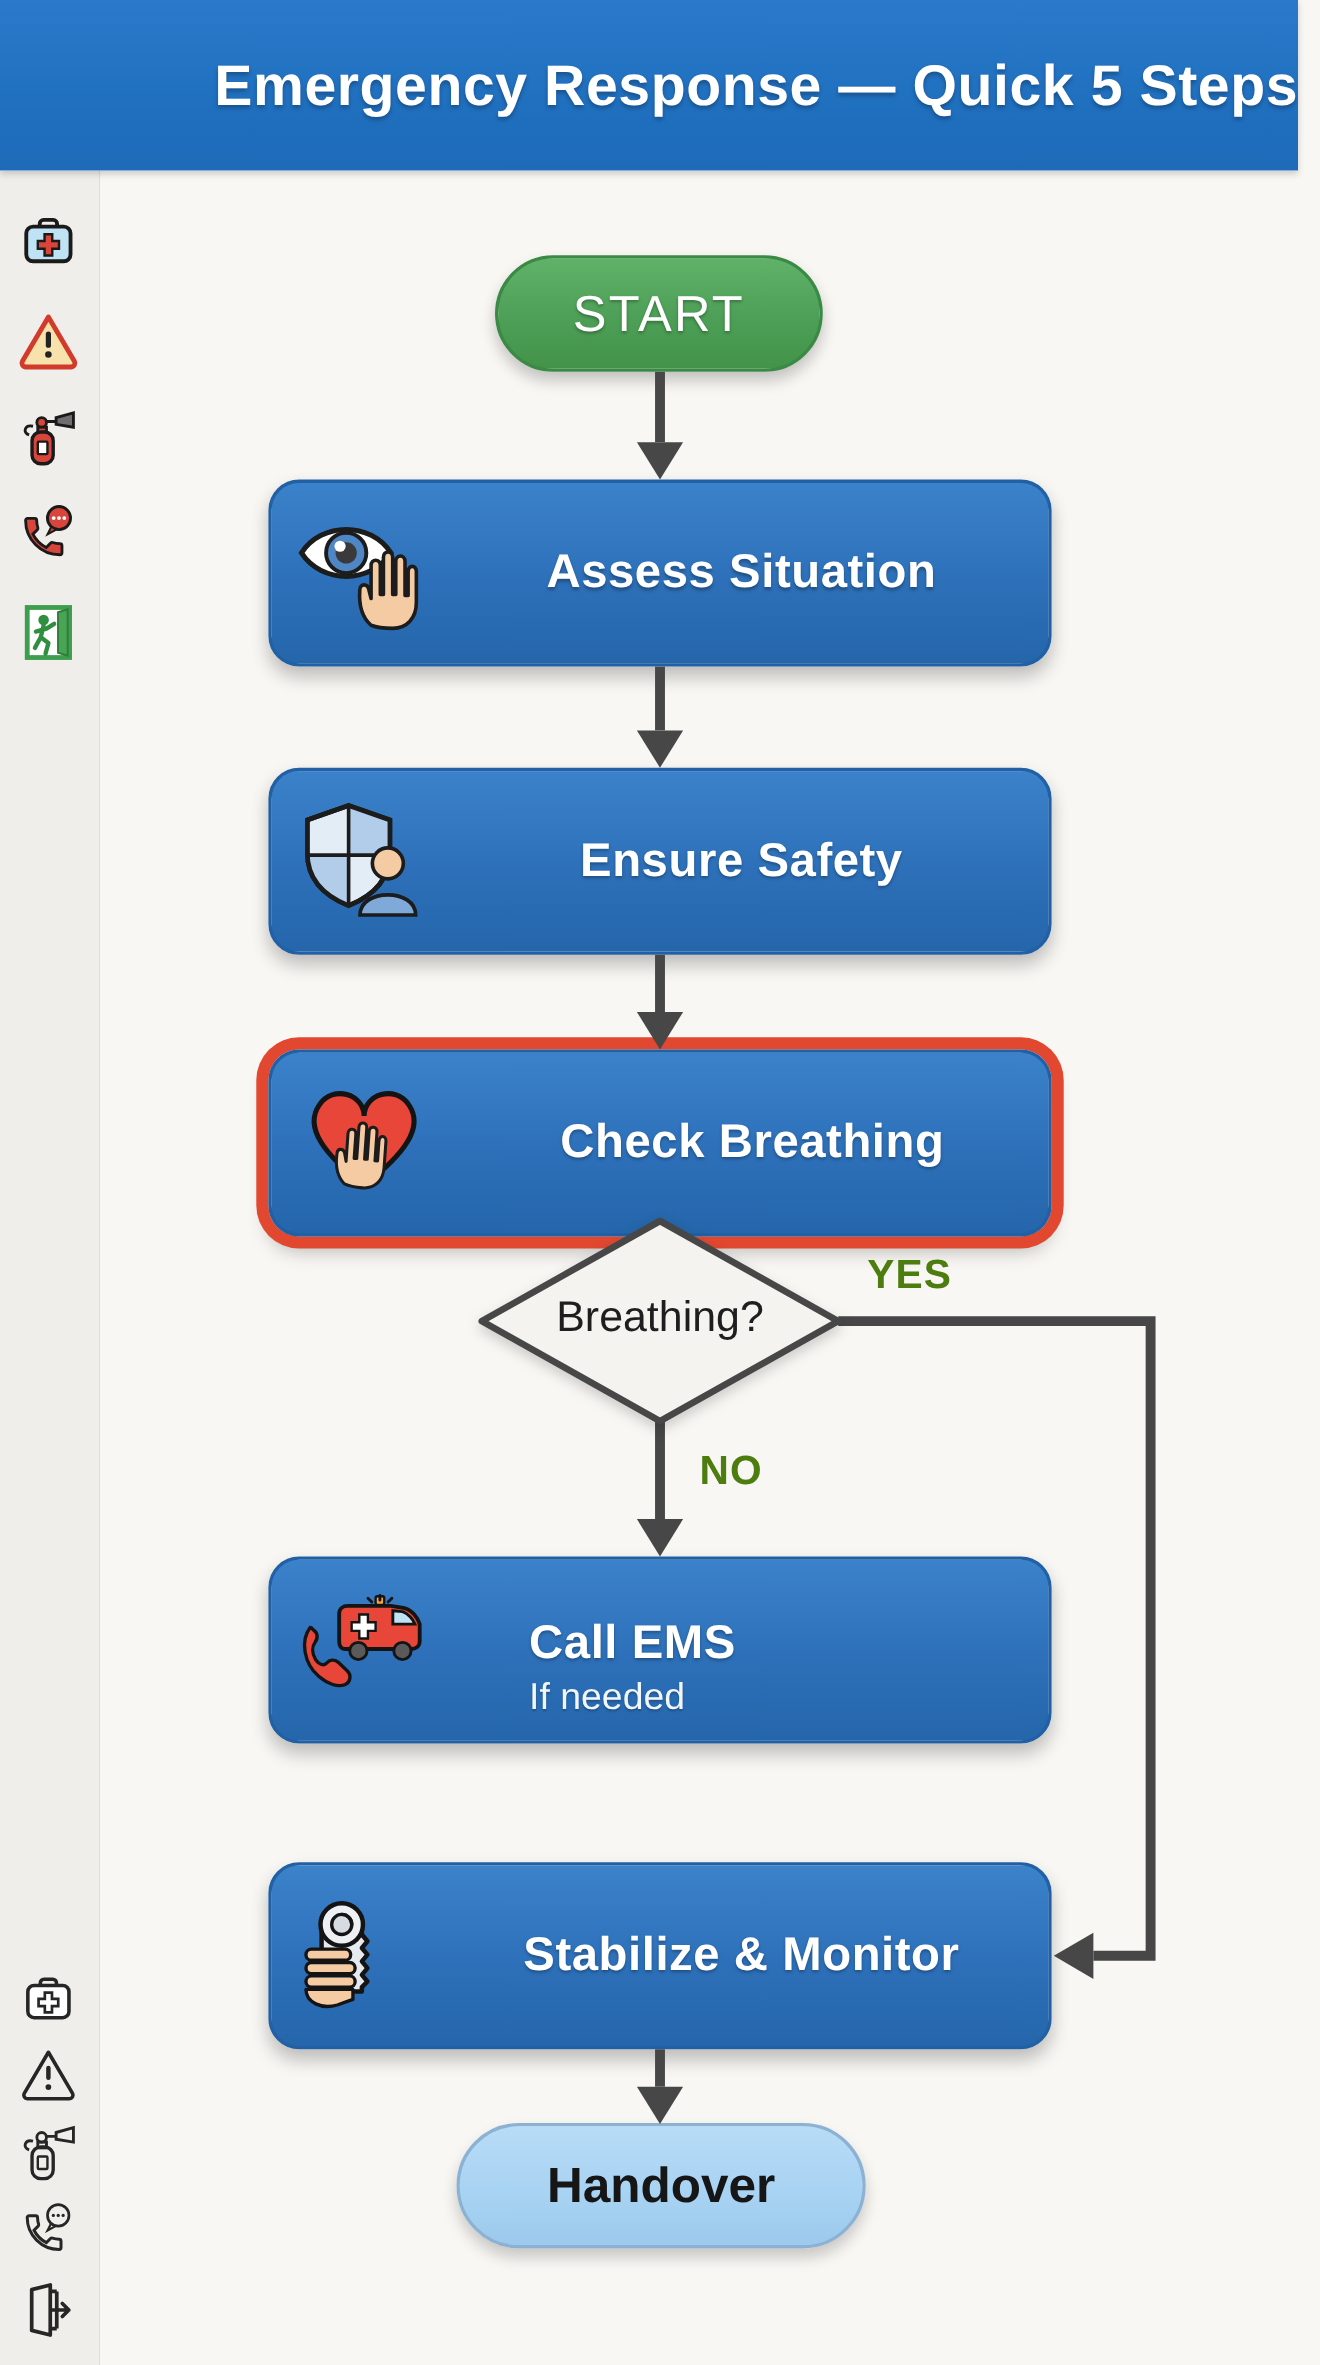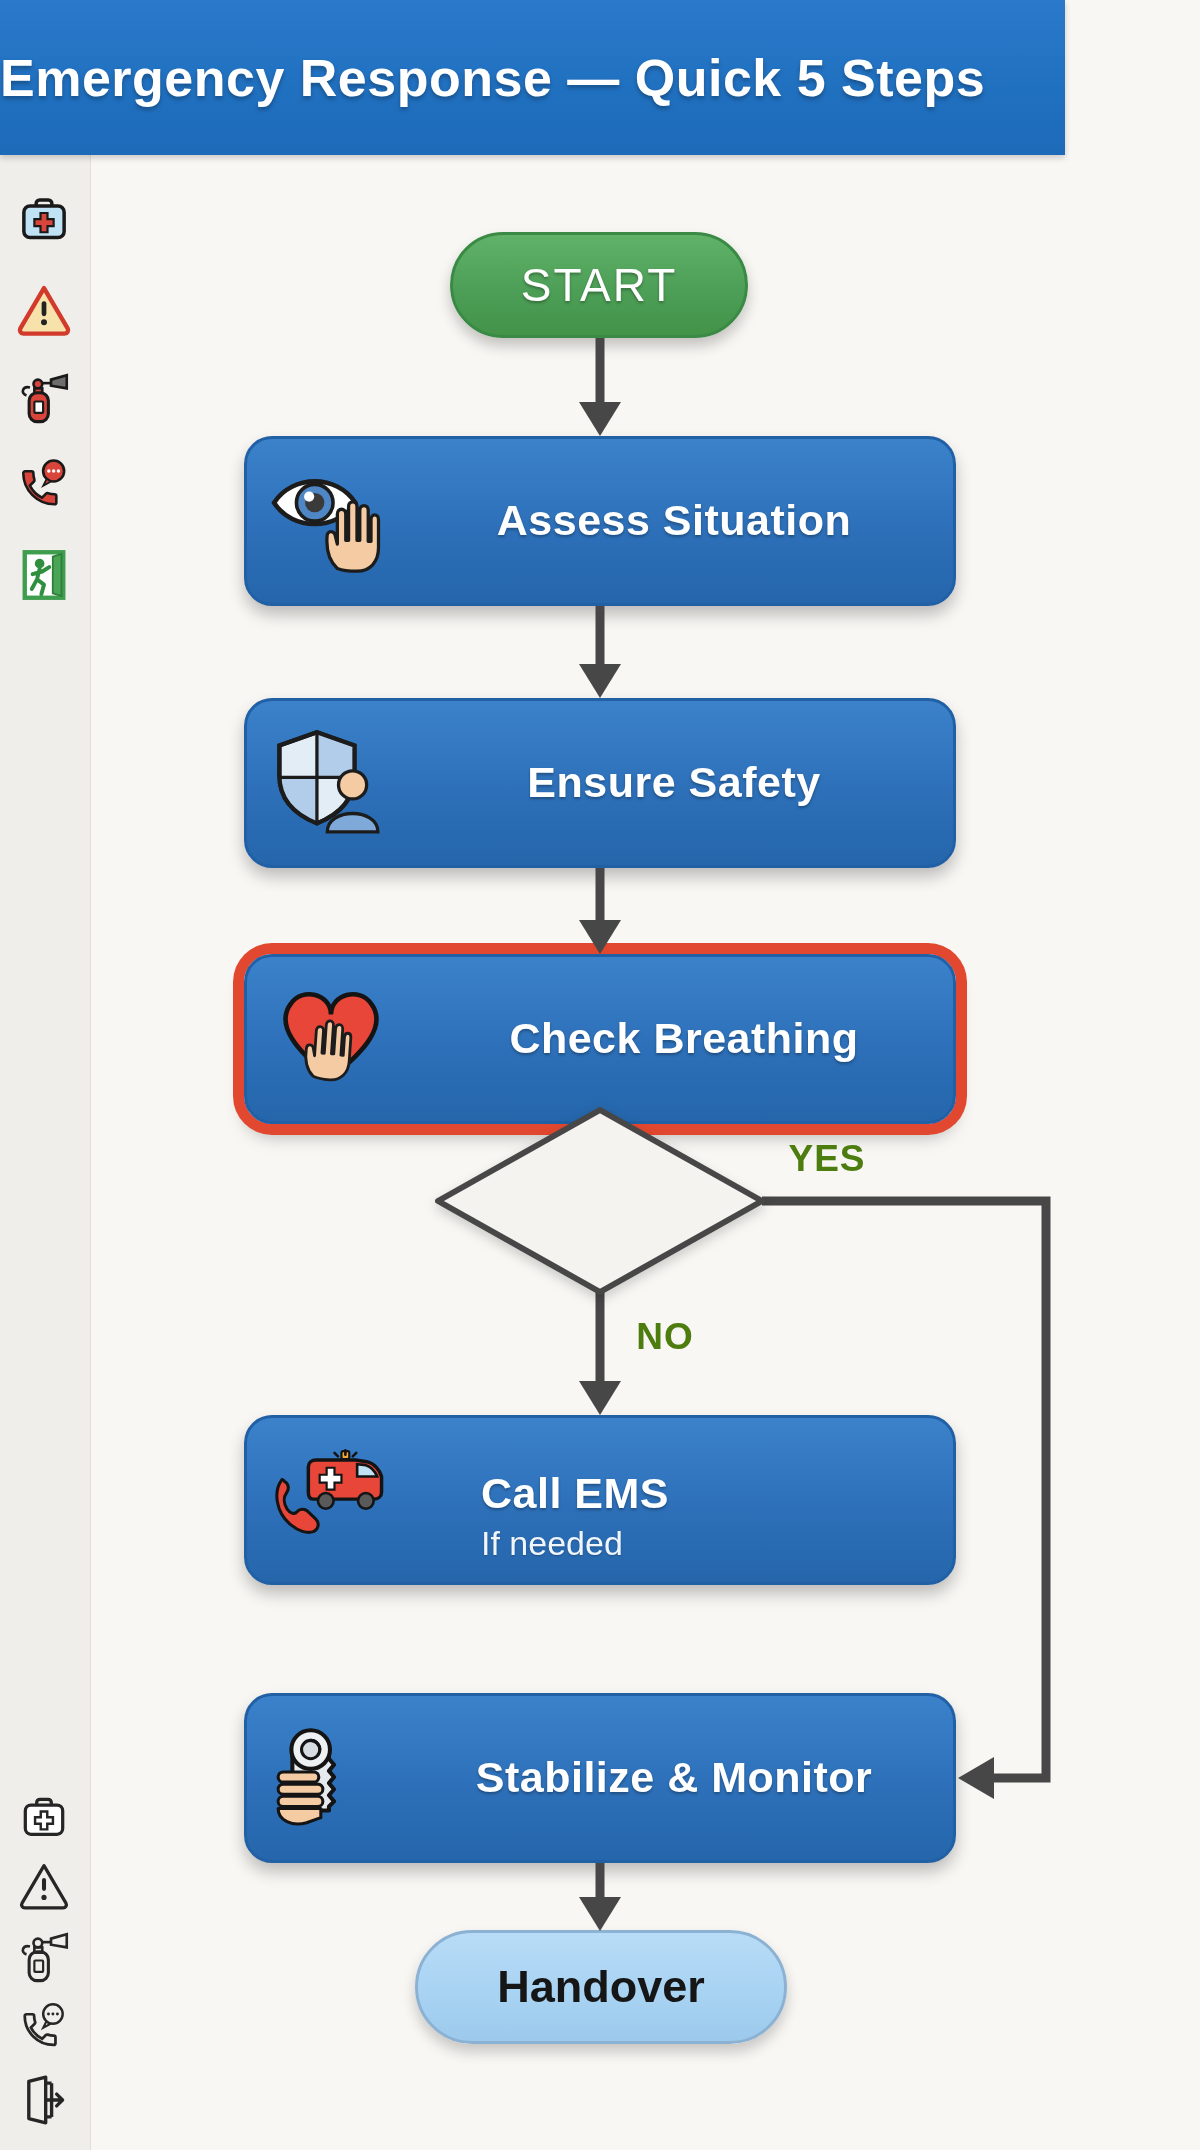--- a/index.html
+++ b/index.html
@@ -7,23 +7,23 @@
     font-family:"Liberation Sans", sans-serif;
     background:#e9e7e3;
     -webkit-font-smoothing:antialiased;
   }
   .canvas{
     position:relative;width:1200px;height:2150px;overflow:hidden;
     background:#f8f7f4;margin:0 auto;
   }
   
   .app-header{
-    position:absolute;left:0;top:0;width:1065px;height:155px;
+    position:absolute;left:0;top:0;width:1180px;height:155px;
     background:linear-gradient(180deg,#2a79ca 0%,#2070c0 60%,#1d6ab8 100%);
-    display:flex;align-items:center;justify-content:flex-start;
+    display:flex;align-items:center;justify-content:flex-end;
     box-shadow:0 3px 6px rgba(0,0,0,.18);
     z-index:6;
   }
   .app-header h1{
     margin:0;color:#ffffff;font-size:52px;font-weight:bold;letter-spacing:.5px;
     text-shadow:0 3px 4px rgba(0,0,0,.28);
   }
   
   .sidebar{
     position:absolute;left:0;top:155px;width:90px;height:1995px;
@@ -85,21 +85,21 @@
   
   .flow-label{position:absolute;z-index:4;}
   .decision-label{
     left:440px;top:1176px;width:320px;text-align:center;
     font-size:39px;font-weight:500;color:#1e1e1e;
   }
   .yes-label,.no-label{
     font-size:37px;font-weight:bold;color:#4d7c0f;letter-spacing:1px;
   }
   .yes-label{left:772px;top:1138px;width:110px;text-align:center;}
-  .no-label{left:620px;top:1316px;width:90px;text-align:center;}
+  .no-label{left:636px;top:1316px;width:90px;text-align:left;}
 </style>
 </head>
 <body>
 
 <div class="canvas">
 
   <div class="app-header">
     <h1>Emergency Response — Quick 5 Steps</h1>
   </div>
 
@@ -304,20 +304,21 @@
           <rect x="8" y="78" width="44" height="10" rx="5" fill="#f5cba4" stroke="#141414" stroke-width="3"></rect>
           <path d="M8 90 C8 102 22 108 36 104 L50 99 L50 90 Z" fill="#f5cba4" stroke="#141414" stroke-width="3" stroke-linejoin="round"></path>
         </g>
       </svg>
     </div>
     <div class="step-text">
       <span class="main">Stabilize &amp; Monitor</span>
     </div>
   </div>
 
+  <span class="flow-label decision-label">Breathing?</span>
   <span class="flow-label yes-label">YES</span>
   <span class="flow-label no-label">NO</span>
 
   <div class="node end-pill">
     <span>Handover</span>
   </div>
 
 </div>
 
 </body></html>

